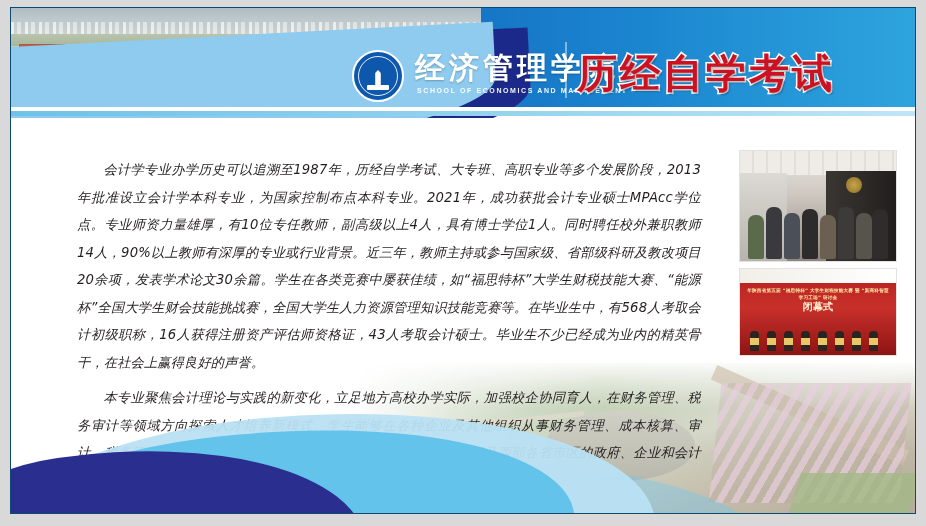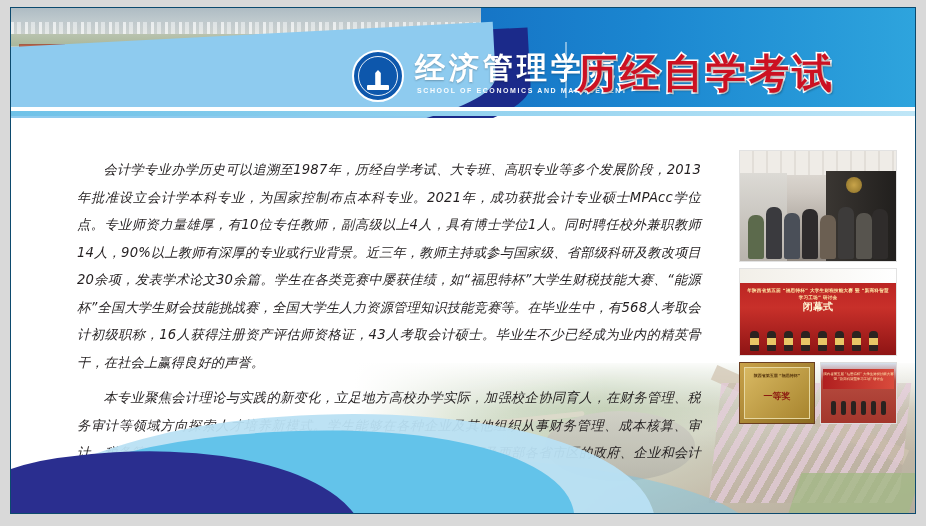--- a/index.html
+++ b/index.html
@@ -401,40 +401,20 @@
               <div class="cert" style="left:78px;"></div>
             <div class="sp" style="left:95px;"></div>
               <div class="cert" style="left:95px;"></div>
             <div class="sp" style="left:112px;"></div>
               <div class="cert" style="left:112px;"></div>
             <div class="sp" style="left:129px;"></div>
               <div class="cert" style="left:129px;"></div>
           </div>
         </div>
 
-        <div class="ph3wrap">
-          <div class="ph3">
-            <div class="plaque"></div>
-            <div class="ptxt">
-              <span>陕西省第五届 “福思特杯”</span>
-            </div>
-            <div class="pbig">一等奖</div>
-          </div>
-          <div class="ph4">
-            <div class="b4">
-              <span>陕西省第五届 “福思特杯” 大学生财税技能大赛 暨 “新商科智慧学习工场” 研讨会</span>
-            </div>
-            <div class="pp4" style="left:10px;"></div>
-            <div class="pp4" style="left:20px;"></div>
-            <div class="pp4" style="left:30px;"></div>
-            <div class="pp4" style="left:40px;"></div>
-            <div class="pp4" style="left:50px;"></div>
-            <div class="pp4" style="left:60px;"></div>
-          </div>
-        </div>
 
       </div>
 
       <div class="waves">
         <div class="wv wv4"></div>
         <div class="wv wv1"></div>
         <div class="wv wv2"></div>
         <div class="wv wv3"></div>
       </div>
 

